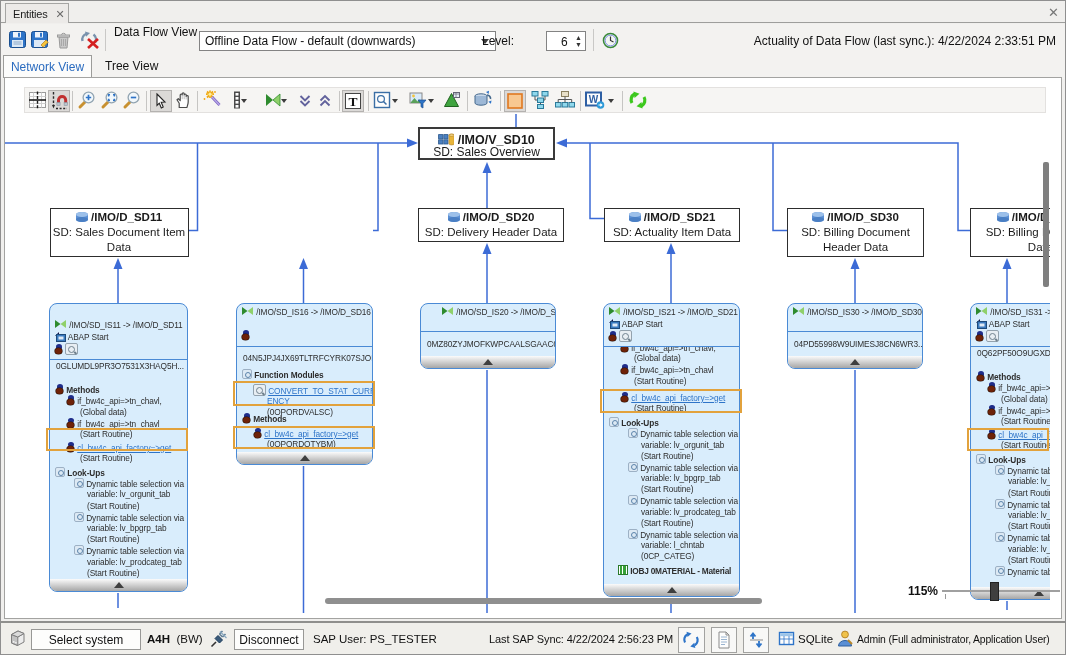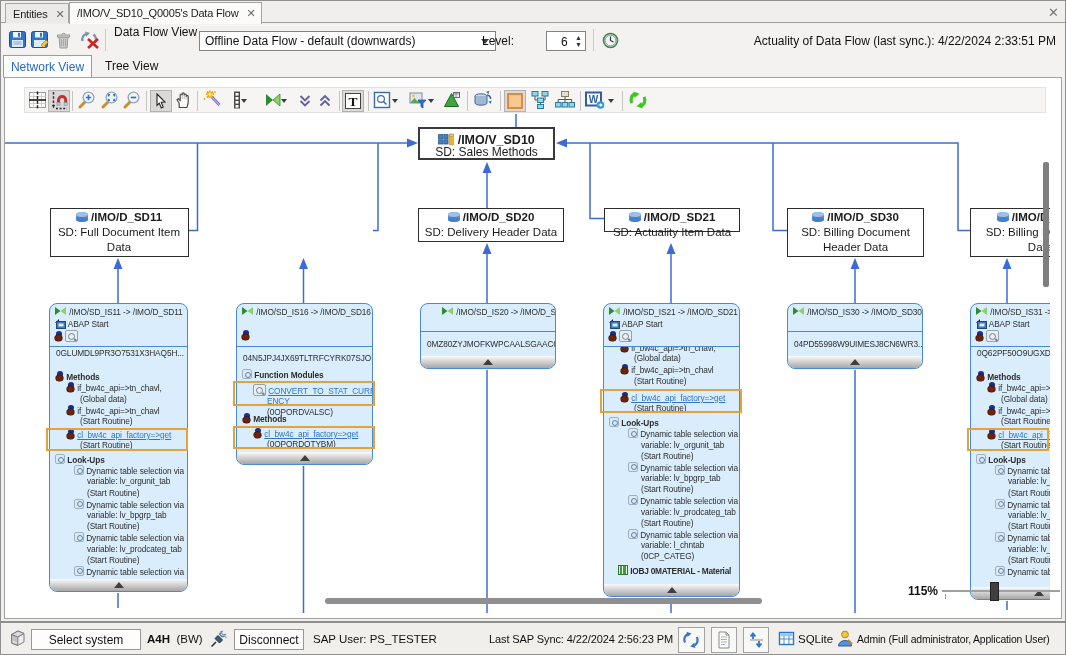--- a/index.html
+++ b/index.html
@@ -114,21 +114,20 @@
              border-top:2px solid #8f8f8d; font-size:11.5px; color:#111; white-space:nowrap; }
 .sbtn { position:absolute; top:6px; height:21px; background:#fdfdfc; border:1px solid #989896;
         text-align:center; font-size:12px; padding-top:3px; }
 .ibtn { position:absolute; top:4px; background:#f8f8f7; border:1px solid #a2a2a0; }
 </style>
 </head>
 <body>
 
 <div id="tabbar">
   <div id="tab1" class="ttab">Entities<span class="tclose">✕</span></div>
-  <div id="tab2" class="ttab">/IMO/V_SD10_Q0005's Data Flow<span class="tclose">✕</span></div>
   <div id="topx">✕</div>
 </div>
 
 <div id="mainbar">
   <span class="abs" style="left:8px; top:7px;"><svg width="17" height="17">
         <rect x="0.5" y="0.5" width="16" height="16" rx="2" fill="#2e74c8" stroke="#1a4f8f"></rect>
         <rect x="4" y="1" width="8" height="5.5" fill="#eef4fb"></rect>
         <rect x="9" y="1.8" width="2" height="4" fill="#2e74c8"></rect>
         <rect x="3" y="9" width="11" height="7" fill="#dce9f6"></rect>
         <path d="M4.5 11 h8 M4.5 13 h8" stroke="#8aa8c8" stroke-width="1"></path>
@@ -224,48 +223,48 @@
     <div style="padding-top:1px; height:16px;"><svg width="16" height="13" style="vertical-align:-2px;">
             <g fill="#4a7fc0" stroke="#28568c" stroke-width="0.8">
               <rect x="0.6" y="1.6" width="4.2" height="4.2"></rect>
               <rect x="5.8" y="1.6" width="4.2" height="4.2"></rect>
               <rect x="0.6" y="6.8" width="4.2" height="4.2"></rect>
               <rect x="5.8" y="6.8" width="4.2" height="4.2"></rect>
             </g>
             <path d="M11 2.2 a2.6 1.1 0 0 1 5.2 0 v8.6 a2.6 1.1 0 0 1 -5.2 0 Z" fill="#e8b53a" stroke="#b8872b" stroke-width="0.7"></path>
             <ellipse cx="13.6" cy="2.2" rx="2.6" ry="1.1" fill="#f5d98a" stroke="#b8872b" stroke-width="0.7"></ellipse>
           </svg><b style="font-size:12.5px;"> /IMO/V_SD10</b></div>
-    <div style="font-size:12px;">SD: Sales Methods</div>
+    <div style="font-size:12px;">SD: Sales Overview</div>
   </div>
   <div class="node" style="left:44.5px; top:130px; width:139px; height:49px;">
     <div><span class="icn-db"></span><b> /IMO/D_SD11</b></div>
-    <div>SD: Full Document Item</div>
+    <div>SD: Sales Document Item</div>
         <div>Data</div>
   </div>
   <div class="node" style="left:413px; top:130px; width:146px; height:34px;">
     <div><span class="icn-db"></span><b> /IMO/D_SD20</b></div>
     <div>SD: Delivery Header Data</div>
   </div>
-  <div class="node" style="left:599px; top:130px; width:136px; height:24px;">
+  <div class="node" style="left:599px; top:130px; width:136px; height:34px;">
     <div><span class="icn-db"></span><b> /IMO/D_SD21</b></div>
     <div>SD: Actuality Item Data</div>
   </div>
   <div class="node" style="left:782px; top:130px; width:137px; height:49px;">
     <div><span class="icn-db"></span><b> /IMO/D_SD30</b></div>
     <div>SD: Billing Document</div>
         <div>Header Data</div>
   </div>
   <div class="node" style="left:965px; top:130px; width:140px; height:49px;">
     <div><span class="icn-db"></span><b> /IMO/D_SD31</b></div>
     <div>SD: Billing Document</div>
         <div>Data</div>
   </div>
 
   <div class="dbox" style="left:44px; top:225px; width:139px; height:289px;">
-    <div class="dh" style="height:12px; margin-top:2px; padding-left:4px;"><svg width="13" height="10" style="vertical-align:-1px;">
+    <div class="dh" style="height:12px; margin-top:15px; padding-left:4px;"><svg width="13" height="10" style="vertical-align:-1px;">
             <path d="M1 1 L6.5 5 L1 9 Z" fill="#2e8b2e"></path>
             <path d="M12 1 L6.5 5 L12 9 Z" fill="#8fd06a"></path>
           </svg> /IMO/SD_IS11 -&gt; /IMO/D_SD11</div>
     <div class="dh" style="height:12px; padding-left:4px;"><svg width="12" height="11" style="vertical-align:-2px;">
             <path d="M1 5 L5 1 L5 5 Z" fill="#16164a"></path>
             <rect x="2.5" y="3.5" width="9" height="7" fill="#3a7abf" stroke="#1e4a7a"></rect>
             <rect x="4.5" y="5.5" width="5" height="3" fill="#dfeaf5"></rect>
           </svg> ABAP Start</div>
     <div class="dh" style="height:14px; padding-left:4px;"><span class="i-bug"></span>&nbsp;<span class="i-magbtn"></span></div>
     <div class="dsep"></div>

